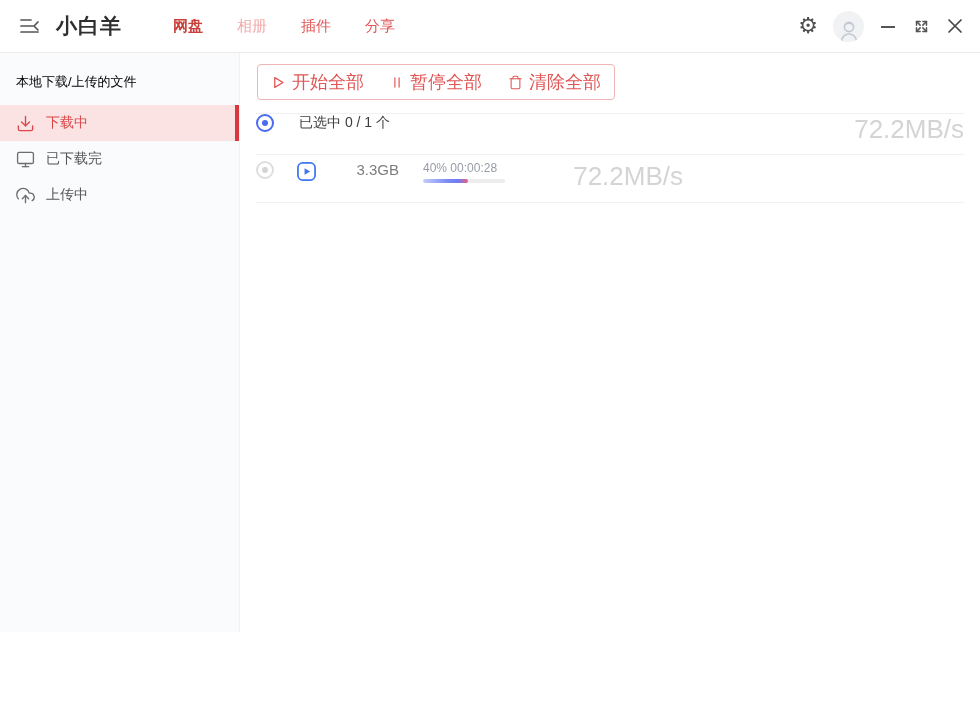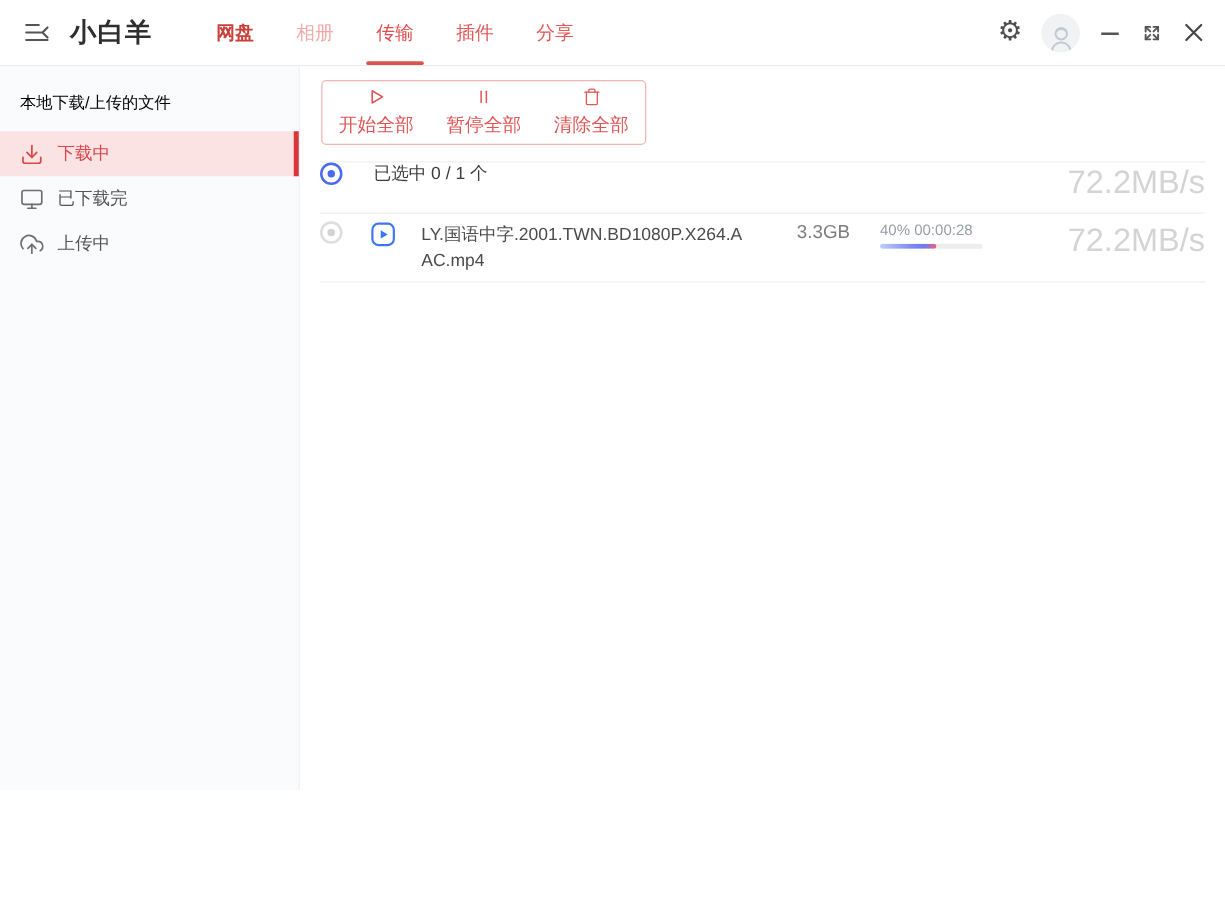--- a/index.html
+++ b/index.html
@@ -52,21 +52,21 @@
     content: ""; position: absolute; right: 0; top: 0; bottom: 0; width: 4px; background: #d9363e;
   }
 
   
   .main { flex: 1; min-width: 0; padding: 11px 16px 0 16px; background: #fff; }
 
   .toolbar {
     display: inline-flex; align-items: center; gap: 26px;
     border: 1px solid #f0b5b5; border-radius: 4px; padding: 5px 13px; margin-left: 1px;
   }
-  .tool-btn { display: flex; align-items: center; gap: 6px; font-size: 15px; color: #e05555; cursor: pointer; white-space: nowrap; flex-direction: column; }
+  .tool-btn { display: flex; align-items: center; gap: 6px; font-size: 18px; color: #e05555; cursor: pointer; white-space: nowrap; }
   .tool-btn svg { color: #e05555; }
 
   .list { margin-top: 13px; }
   .row { display: flex; align-items: flex-start; border-bottom: 1px solid #f0f0f0; gap: 12px; }
   .row.header-row { border-top: 1px solid #f0f0f0; height: 42px; }
   .row.file-row { min-height: 48px; padding: 6px 0; }
 
   .radio { width: 18px; height: 18px; border-radius: 50%; flex: 0 0 18px; position: relative; cursor: pointer; }
   .radio.blue { border: 2px solid #4a6bf0; }
   .radio.blue::after { content: ""; position: absolute; left: 4px; top: 4px; width: 6px; height: 6px; border-radius: 50%; background: #4a6bf0; }
@@ -105,24 +105,20 @@
       </svg>
     </div>
     <div class="app-title">小白羊</div>
 
     <div class="nav">
       <div class="nav-item primary">
         <span>网盘</span>
       </div>
       <div class="nav-item muted">
         <span>相册</span>
-      </div>
-      <div class="nav-item active">
-        <span>传输</span>
-        <span class="nav-underline"></span>
       </div>
       <div class="nav-item">
         <span>插件</span>
       </div>
       <div class="nav-item">
         <span>分享</span>
       </div>
     </div>
 
     <div class="topbar-right">
@@ -236,21 +232,20 @@
         </div>
 
         <div class="row file-row">
           <span class="radio gray"></span>
           <span class="file-type-icon">
             <svg width="21" height="21" viewBox="0 0 24 24">
               <rect x="2.2" y="2.2" width="19.6" height="19.6" rx="5.5" fill="none" stroke="currentColor" stroke-width="2"></rect>
               <path d="M9.8 8.2v7.6l6.4-3.8z" fill="currentColor"></path>
             </svg>
           </span>
-          <span class="file-name">LY.国语中字.2001.TWN.BD1080P.X264.AAC.mp4</span>
           <span class="file-size">3.3GB</span>
           <span class="progress-col">
             <span class="progress-label" style="display:block">40% 00:00:28</span>
             <span class="progress-track" style="display:block">
               <span class="progress-fill" style="display: block; width: 55%;"></span>
             </span>
           </span>
           <span class="speed">72.2MB/s</span>
         </div>
 

